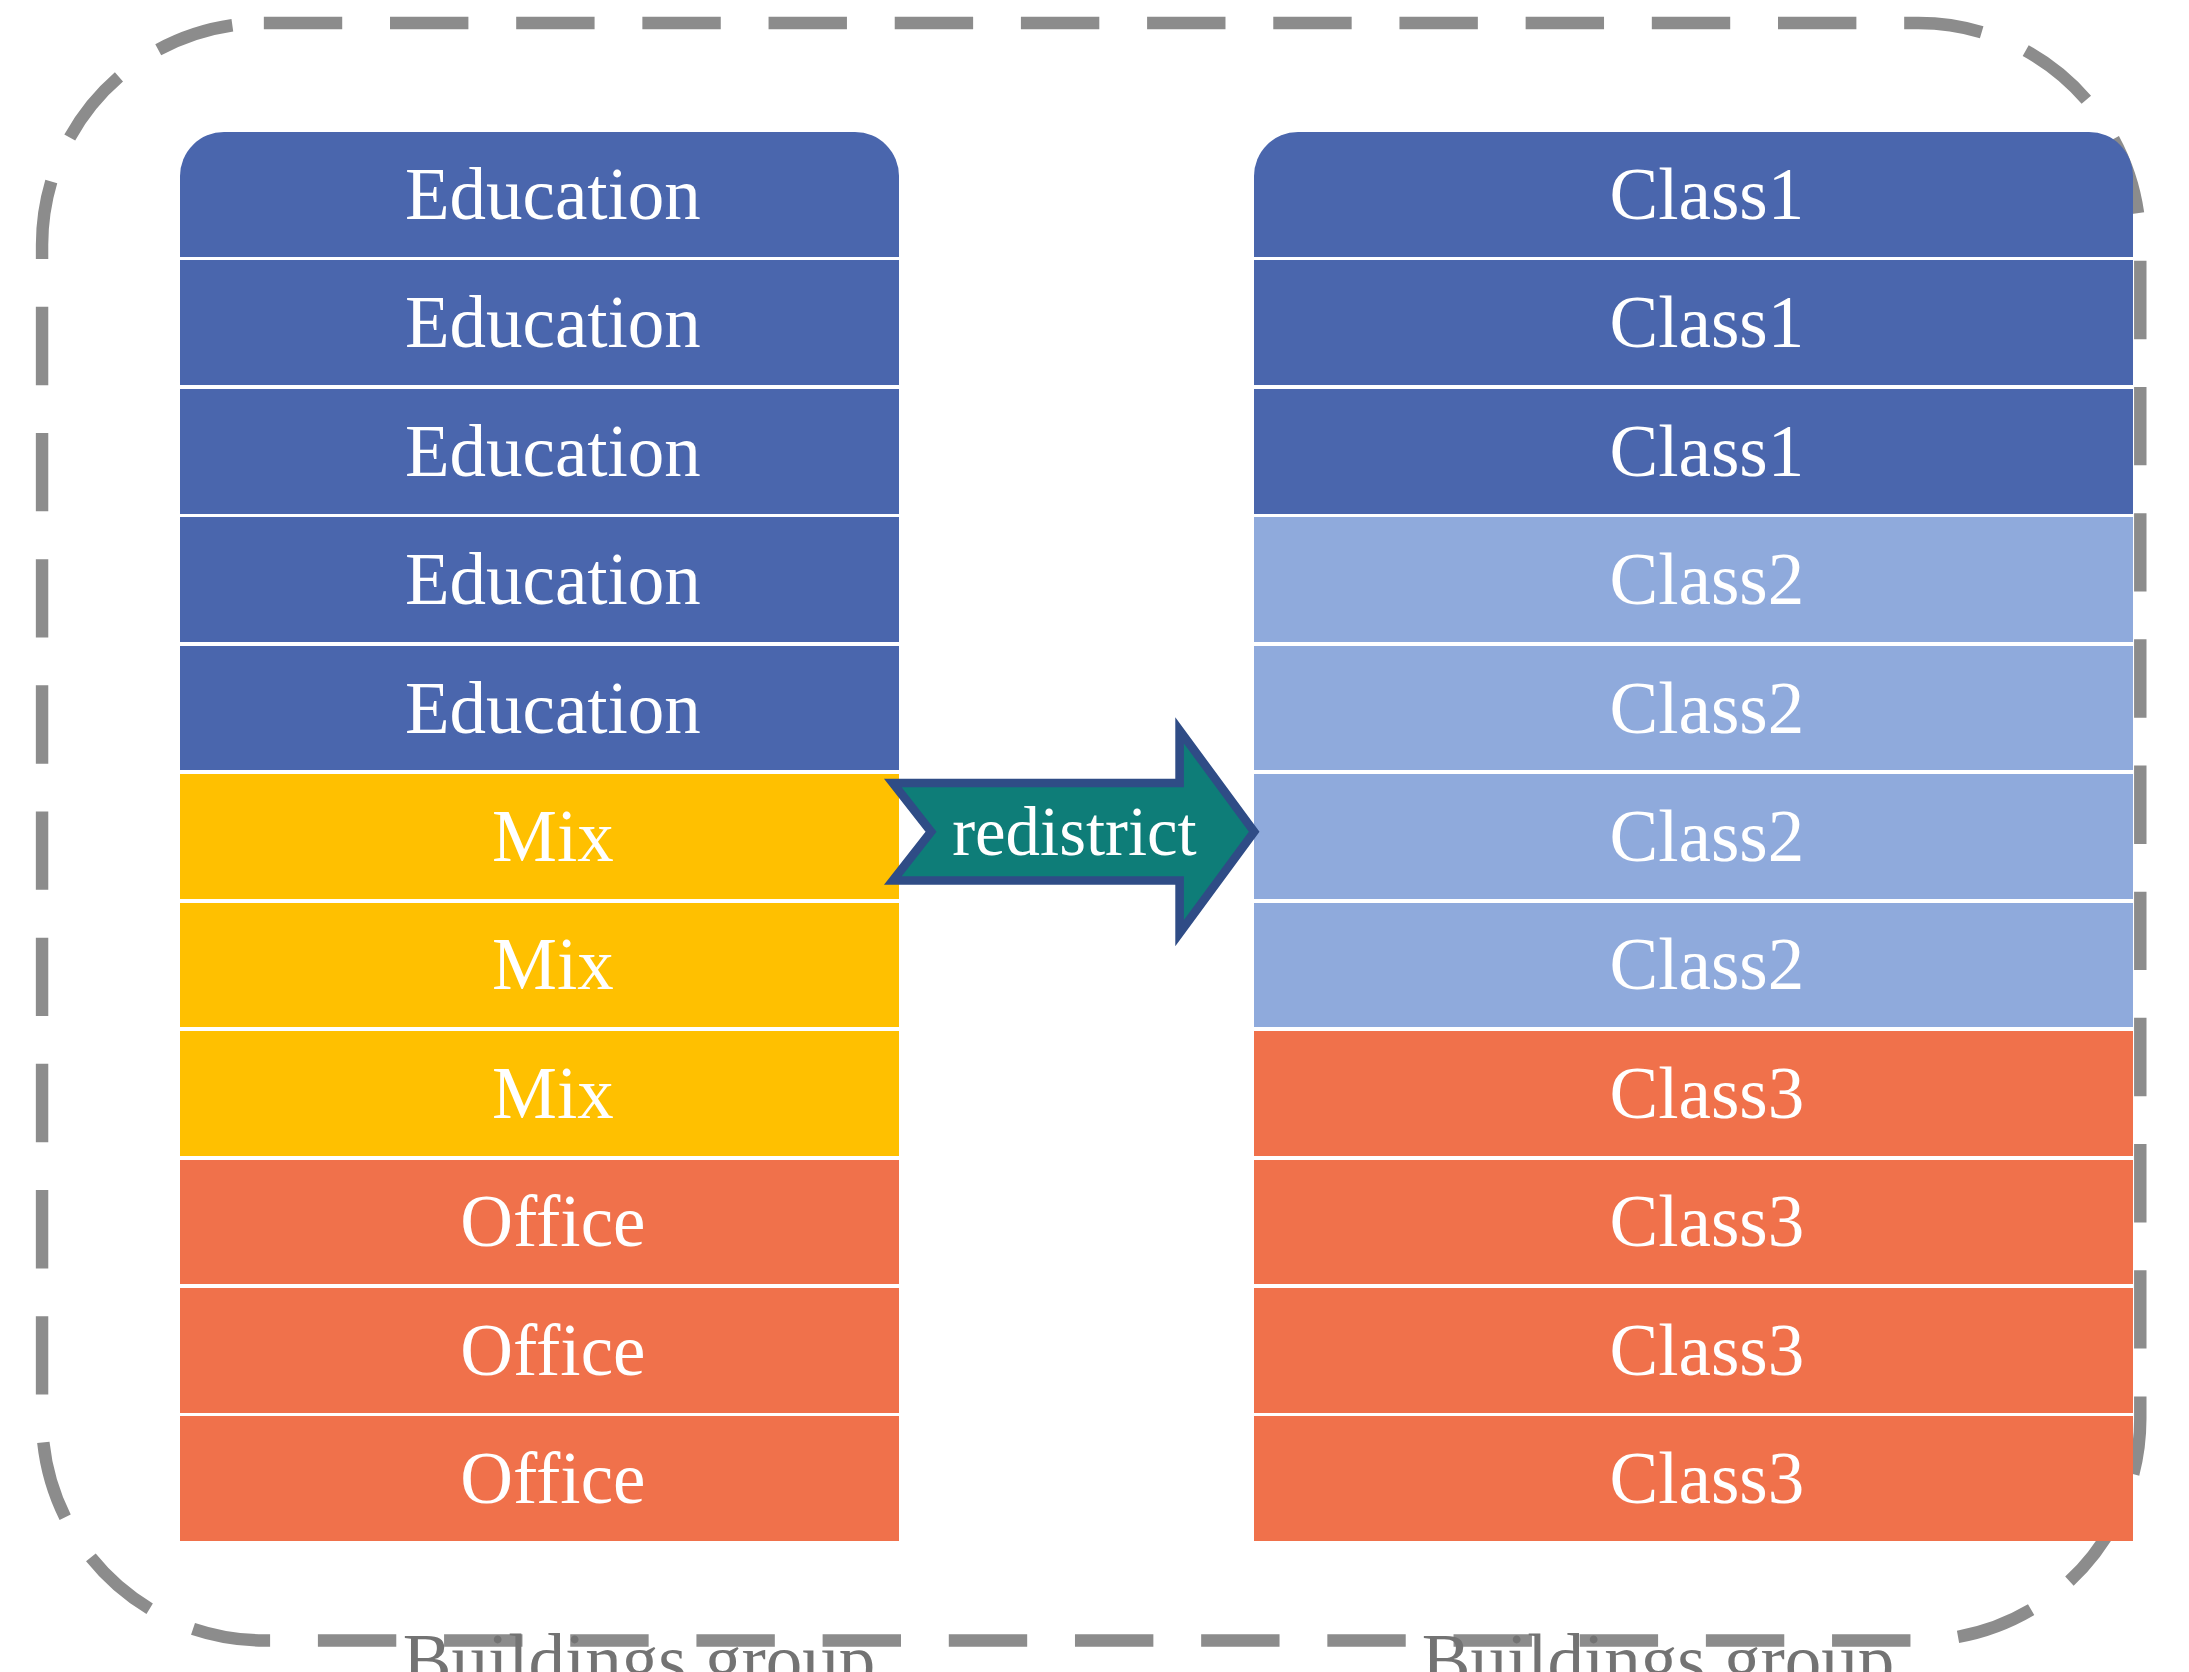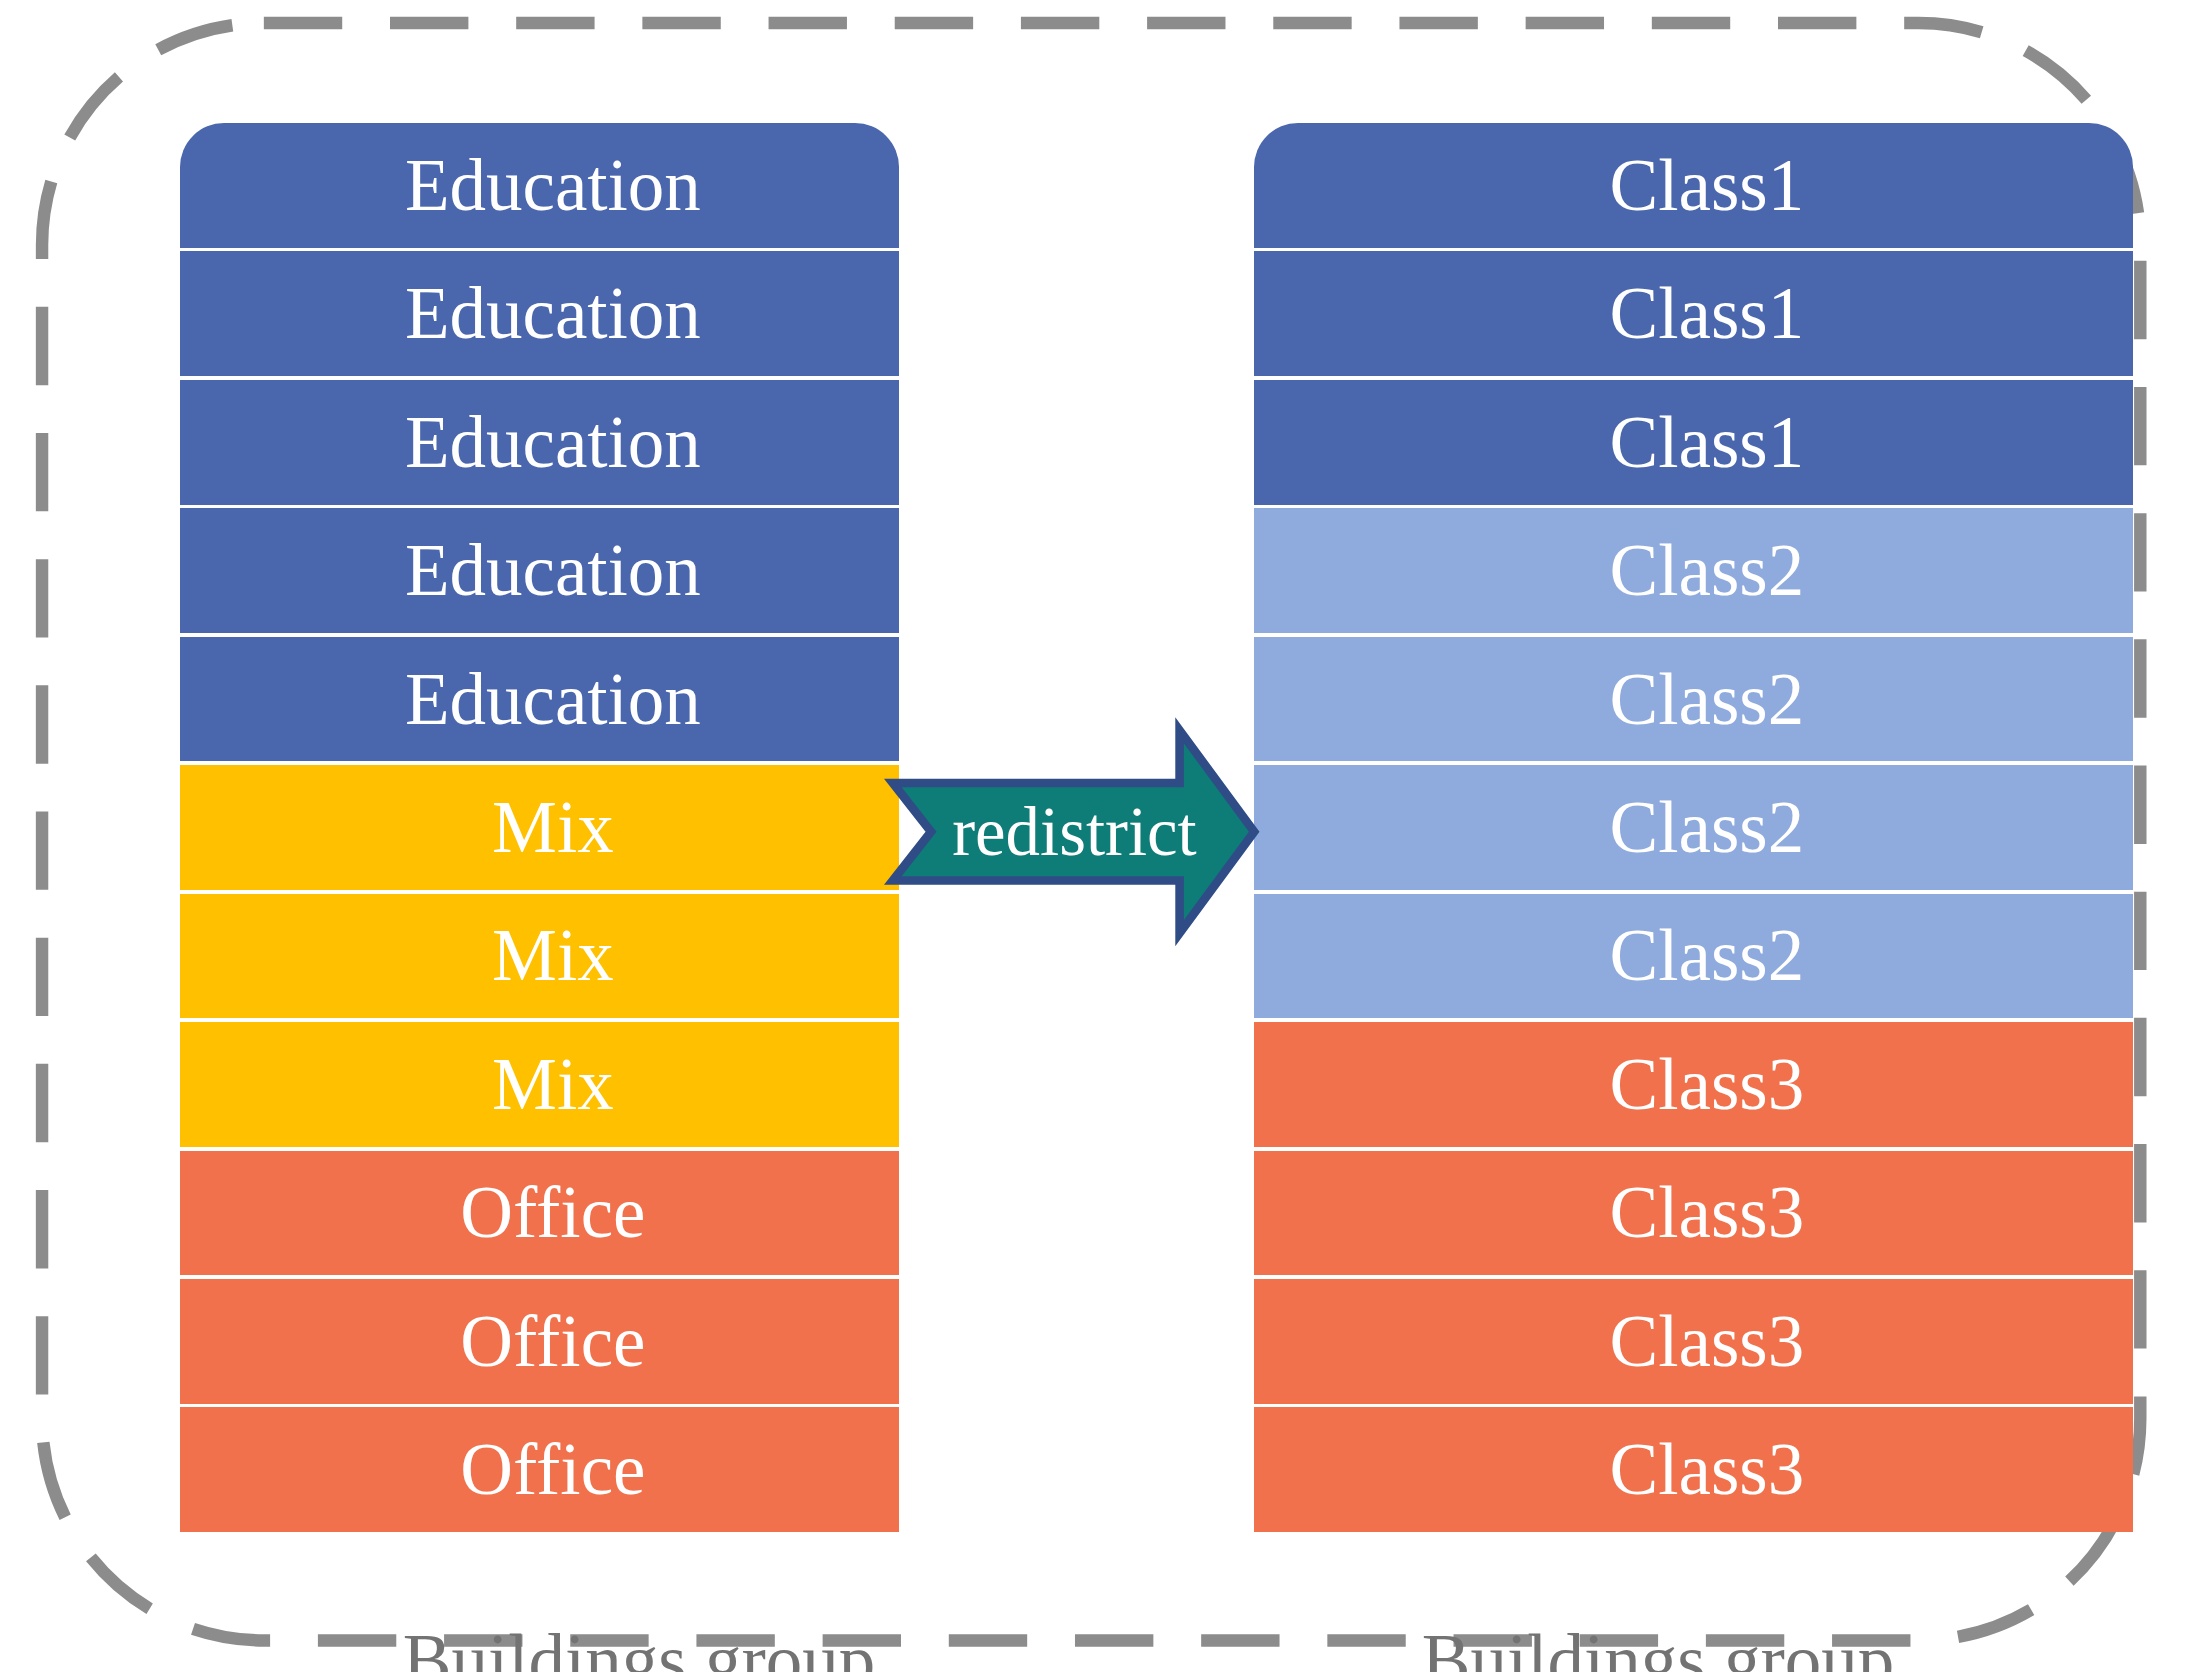--- a/index.html
+++ b/index.html
@@ -15,21 +15,21 @@
     overflow: hidden;
     font-family: "Liberation Serif", "DejaVu Serif", serif;
   }
   .layer {
     position: absolute;
     left: 0;
     top: 0;
   }
   .column {
     position: absolute;
-    top: 123px;
+    top: 132px;
     height: 1409px;
     display: flex;
     flex-direction: column;
     gap: 3.8px;
     z-index: 1;
   }
   #left-column  { left: 180px;  width: 719px; }
   #right-column { left: 1254px; width: 879px; }
   .box {
     flex: 1 1 0;

